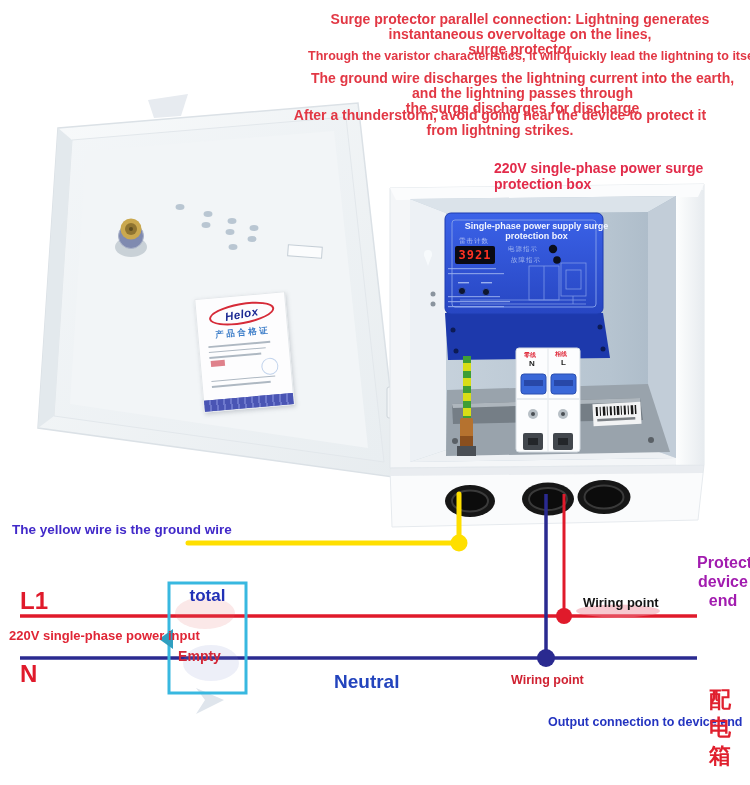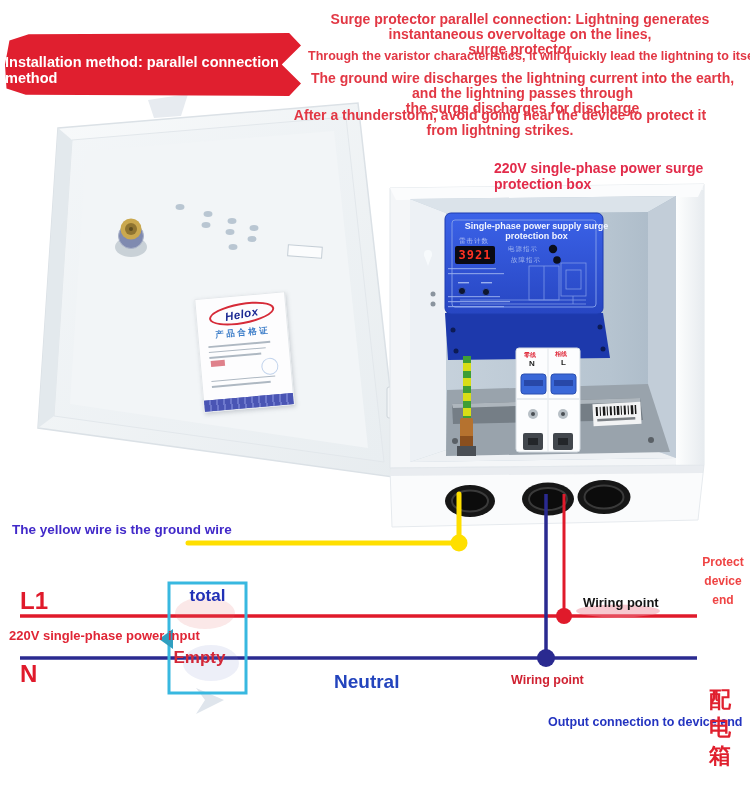--- a/index.html
+++ b/index.html
@@ -34,25 +34,25 @@
   #cert .stamp{position:absolute;right:12px;top:64px;width:15px;height:15px;border:1px solid #8fb0de;border-radius:50%;opacity:.55;}
   #cert .mark{position:absolute;left:10px;top:62px;width:14px;height:6px;background:#d7626e;opacity:.8;}
   #cert .strip{position:absolute;left:0;bottom:0;width:100%;height:11px;background:#4a55b4;
         background-image:repeating-linear-gradient(90deg,#4a55b4 0 5px,#6d78cc 5px 7px);}
   
   #gwLabel{left:12px;top:522px;font-weight:bold;font-size:13.5px;color:#4129c9;}
   #l1{left:20px;top:587px;font-weight:bold;font-size:24px;color:#e01a2b;}
   #inputLbl{left:9px;top:628px;font-weight:bold;font-size:13px;color:#e02535;}
   #nLbl{left:20px;top:660px;font-weight:bold;font-size:24px;color:#e01a2b;}
   #total{left:169px;top:586px;width:77px;text-align:center;font-weight:bold;font-size:17px;color:#2131b6;}
-  #empty{left:169px;top:648px;width:61px;text-align:center;font-weight:bold;font-size:17px;color:#d32737;}
+  #empty{left:169px;top:648px;width:61px;text-align:center;font-weight:bold;font-size:14px;color:#d32737;}
   #neutral{left:334px;top:671px;font-weight:bold;font-size:19px;color:#2344bd;}
   #wp1{left:583px;top:595px;font-weight:bold;font-size:13px;color:#141414;}
   #wp2{left:511px;top:673px;font-weight:bold;font-size:12.5px;color:#d02232;}
-  #protect{left:697px;top:553px;width:52px;text-align:center;font-weight:bold;font-size:12px;line-height:19px;color:#ef4444;}
+  #protect{left:697px;top:553px;width:52px;text-align:center;font-weight:bold;font-size:16px;line-height:19px;color:#a21caf;}
   #output{left:548px;top:715px;font-weight:bold;font-size:12.5px;color:#2434c0;}
   #distCn{left:709px;top:686px;font-weight:bold;font-size:22px;line-height:28px;text-align:center;color:#e0202e;}
 </style>
 </head>
 <body>
 
 <div id="stage">
 
 <svg width="750" height="785" viewBox="0 0 750 785">
   <defs>
@@ -261,23 +261,20 @@
   </g>
 </svg>
 
 <div class="txt red intro" id="intro1" style="left:300px;top:12px;width:440px;">Surge protector parallel connection: Lightning generates instantaneous overvoltage on the lines,
 surge protector</div>
 <div class="txt red intro" id="intro2" style="left:308px;top:49px;font-weight:bold;">Through the varistor characteristics, it will quickly lead the lightning to itself, and then through</div>
 <div class="txt red intro" id="intro3" style="left:300px;top:71px;width:445px;">The ground wire discharges the lightning current into the earth, and the lightning passes through
 the surge discharges for discharge</div>
 <div class="txt red intro" id="intro4" style="left:290px;top:108px;width:420px;">After a thunderstorm, avoid going near the device to protect it from lightning strikes.</div>
 
-<div id="banner">
-  <span class="lbl">Installation method: parallel connection method</span>
-</div>
 
 <div class="txt" id="heading">220V single-phase power surge protection box</div>
 
 <div class="txt" id="panelTitle">Single-phase power supply surge protection box</div>
 <div class="txt" id="dispLabel">雷击计数</div>
 <div class="txt" id="dispVal">3921</div>
 <div class="txt ind" style="left:508px;top:245px;">电源指示</div>
 <div class="txt ind" style="left:511px;top:256px;">故障指示</div>
 
 <div class="txt bk-cn" style="left:524px;top:351px;">零线</div>

